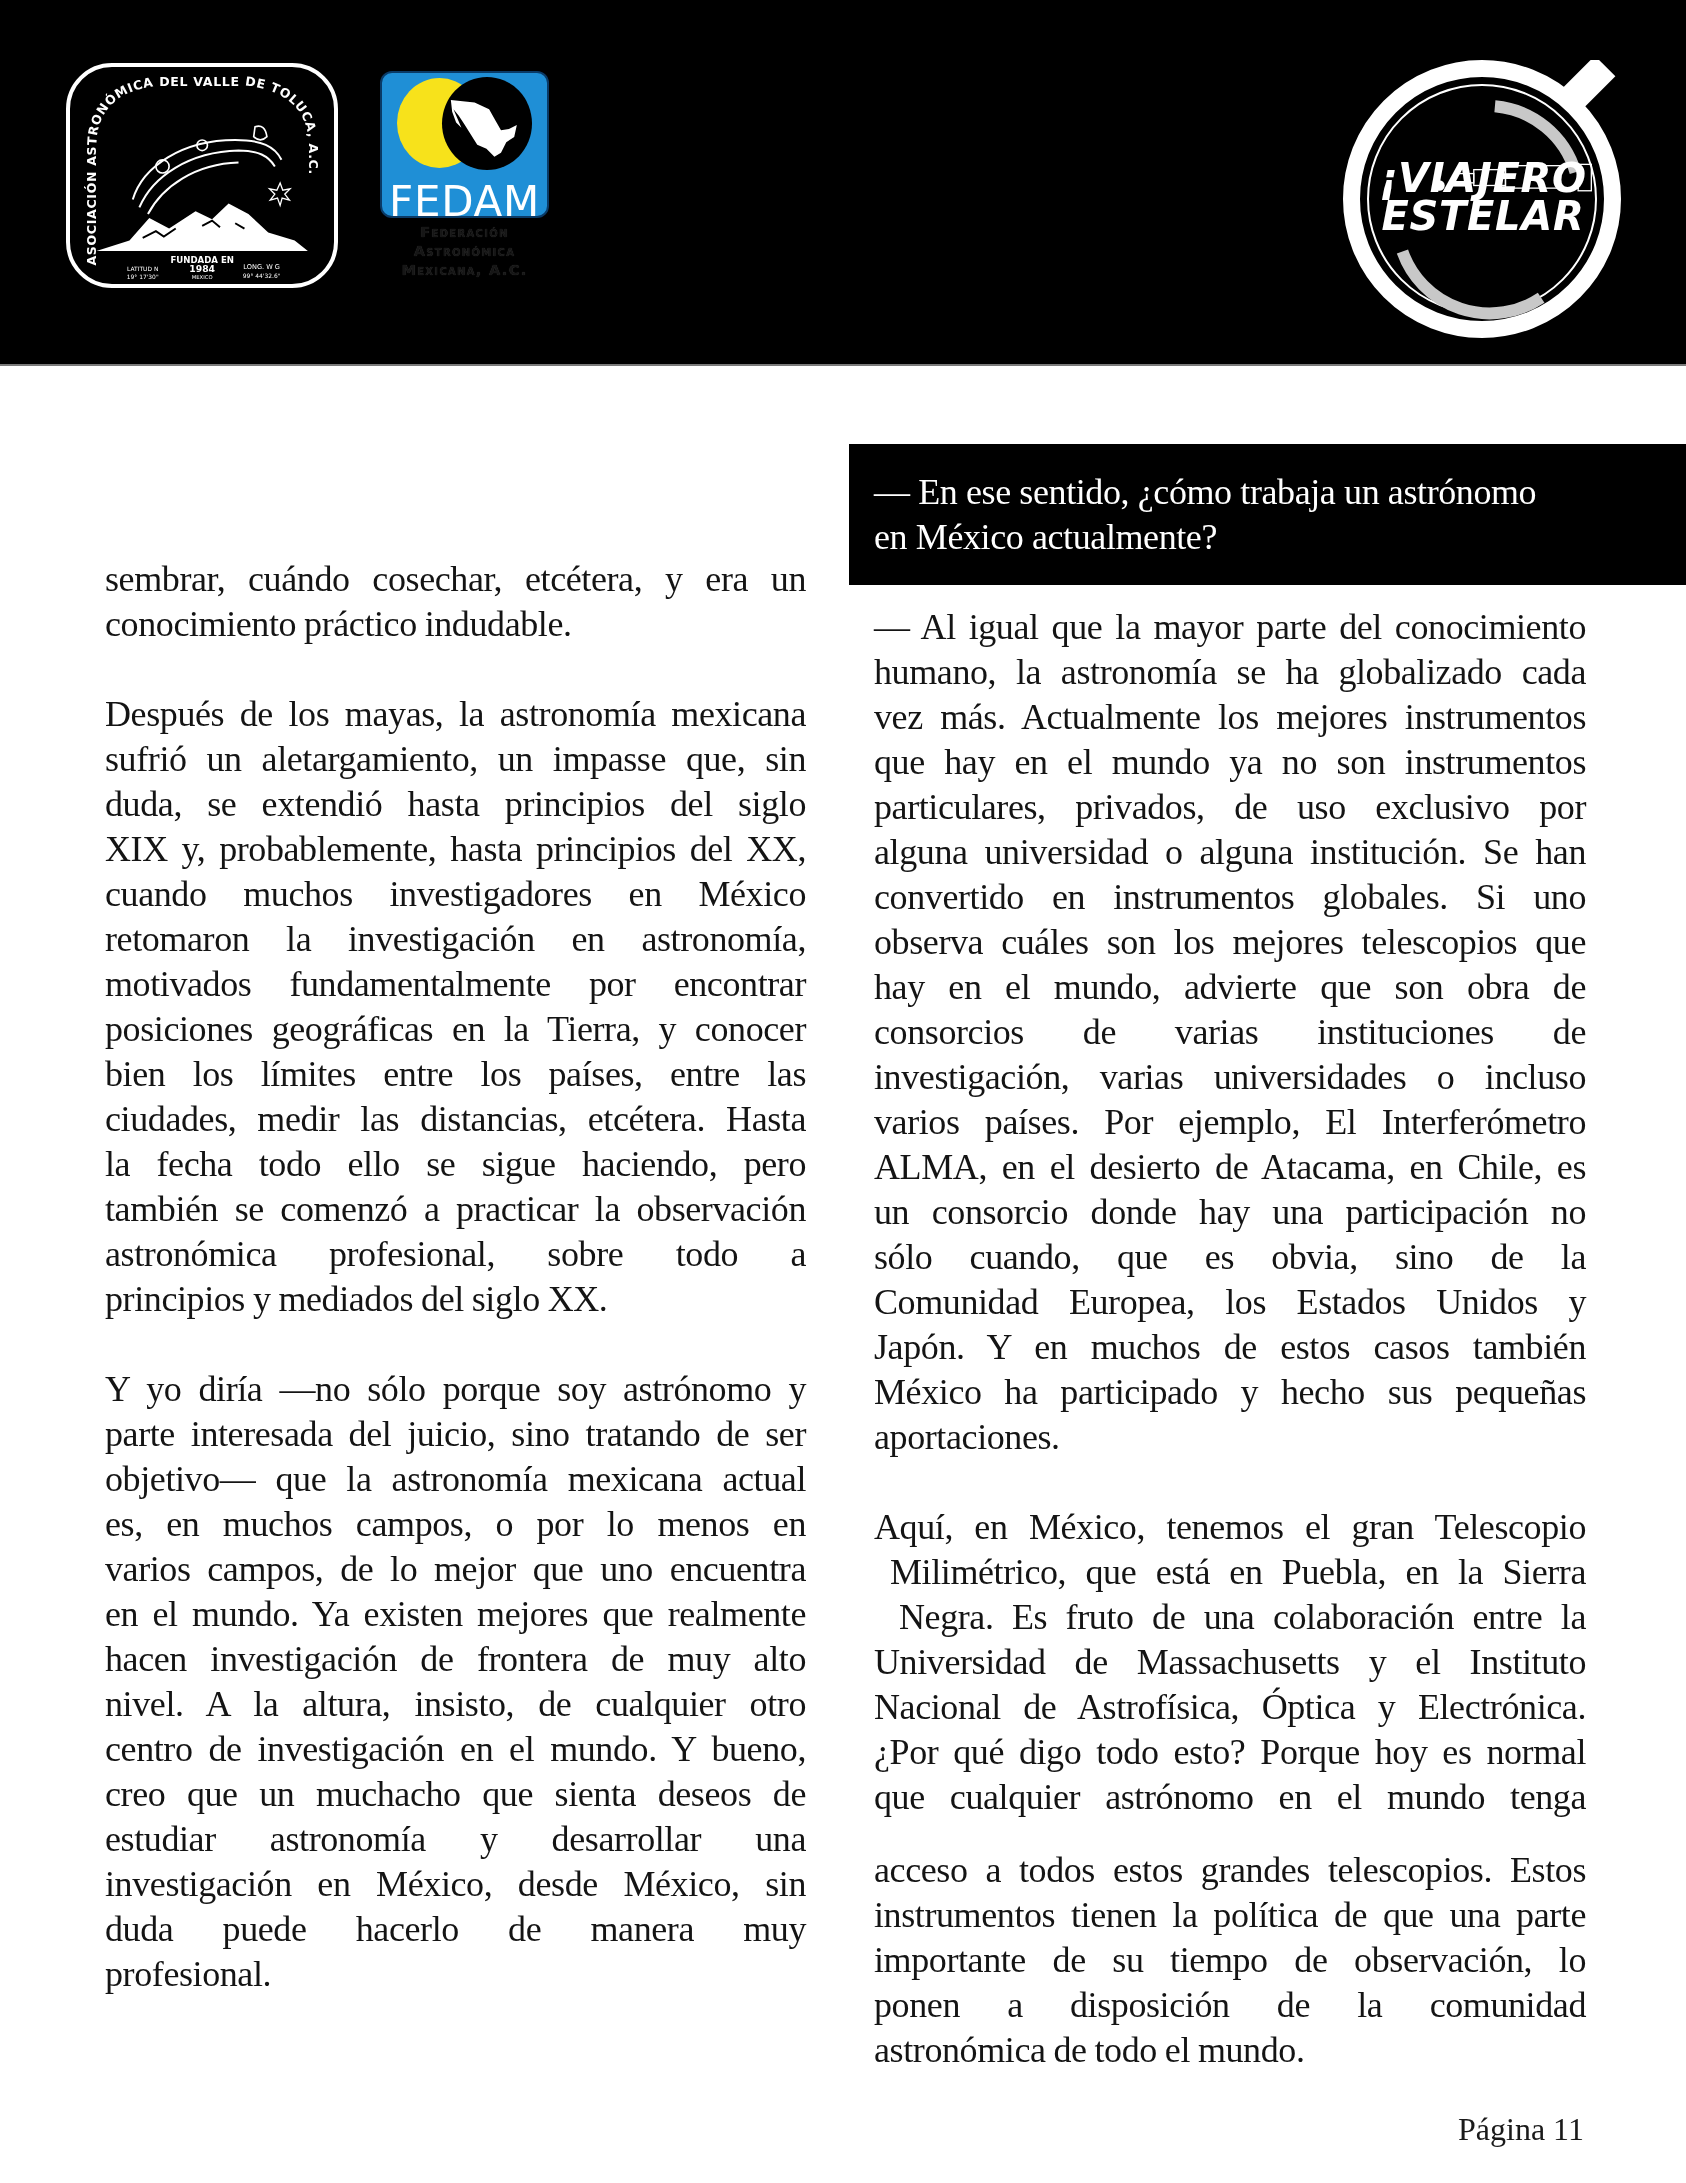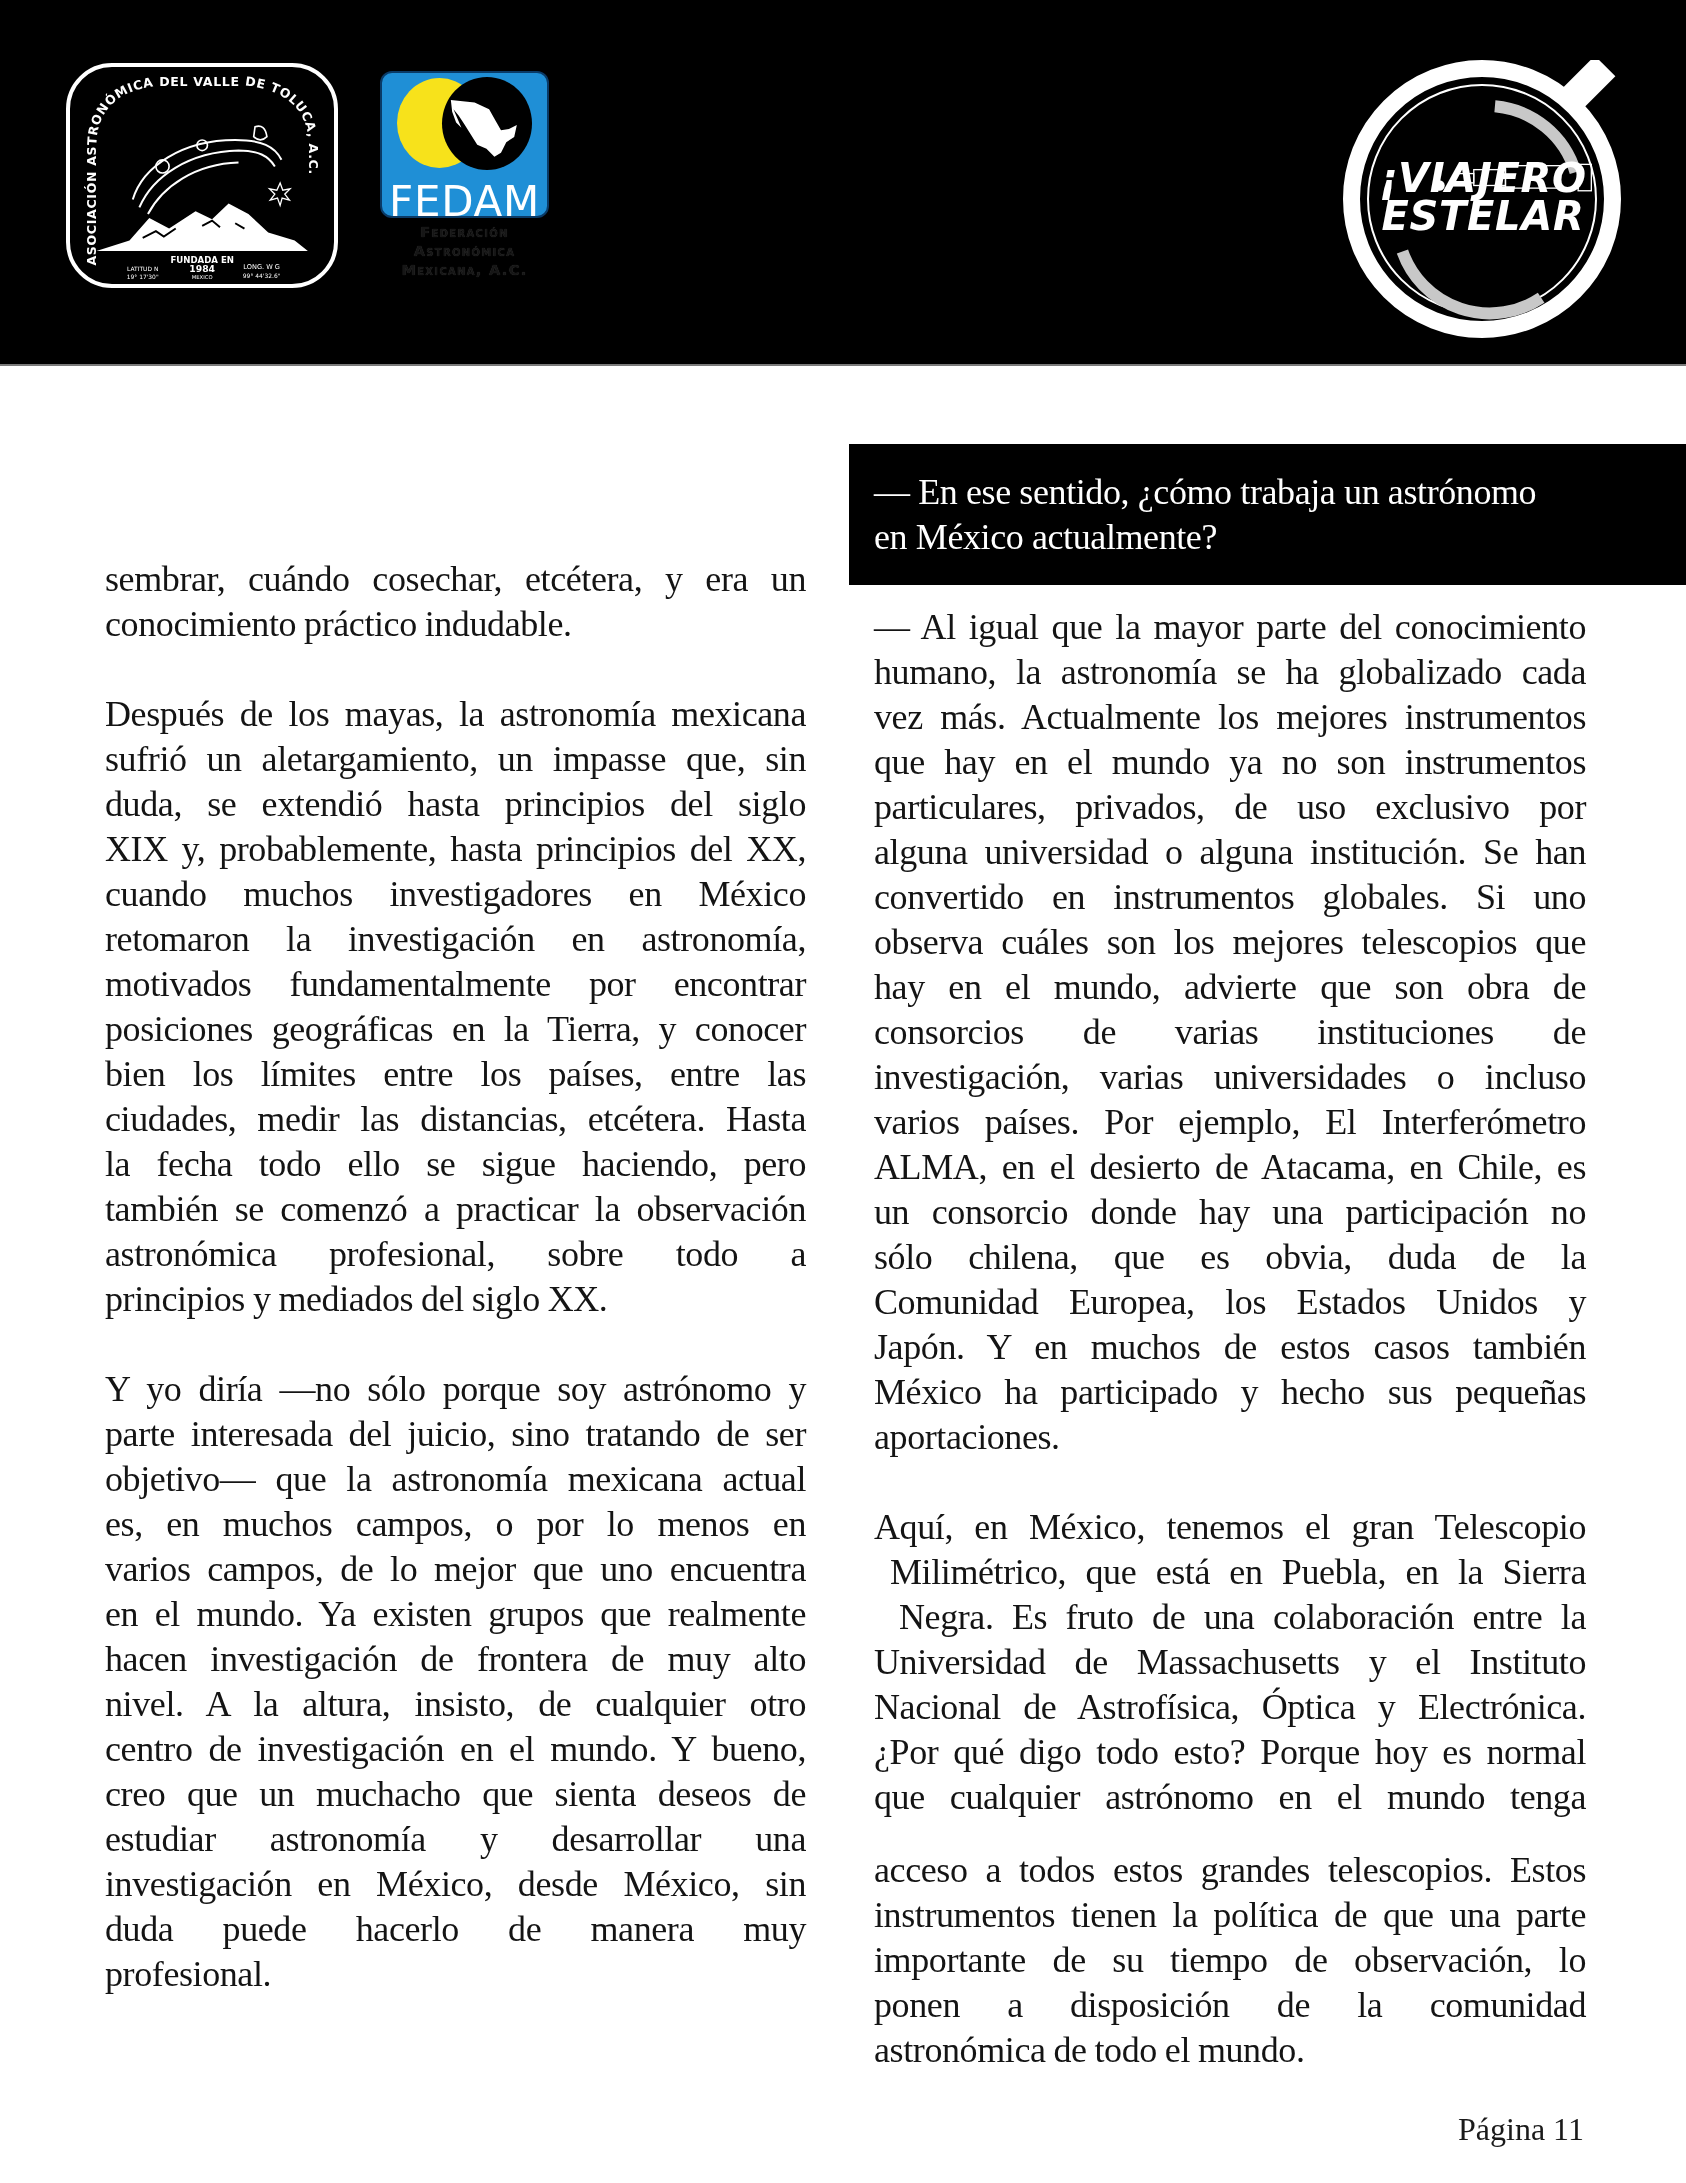--- a/index.html
+++ b/index.html
@@ -130,21 +130,21 @@
     <span class="line" style="display: block;">también se comenzó a practicar la observación</span>
     <span class="line" style="display: block;">astronómica profesional, sobre todo a</span>
     <span class="line last" style="display: block;">principios y mediados del siglo XX.</span>
   </p>
   <p class="para">
     <span class="line" style="display: block;">Y yo diría —no sólo porque soy astrónomo y</span>
     <span class="line" style="display: block;">parte interesada del juicio, sino tratando de ser</span>
     <span class="line" style="display: block;">objetivo— que la astronomía mexicana actual</span>
     <span class="line" style="display: block;">es, en muchos campos, o por lo menos en</span>
     <span class="line" style="display: block;">varios campos, de lo mejor que uno encuentra</span>
-    <span class="line" style="display: block;">en el mundo. Ya existen grupos que realmente</span>
+    <span class="line" style="display: block;">en el mundo. Ya existen mejores que realmente</span>
     <span class="line" style="display: block;">hacen investigación de frontera de muy alto</span>
     <span class="line" style="display: block;">nivel. A la altura, insisto, de cualquier otro</span>
     <span class="line" style="display: block;">centro de investigación en el mundo. Y bueno,</span>
     <span class="line" style="display: block;">creo que un muchacho que sienta deseos de</span>
     <span class="line" style="display: block;">estudiar astronomía y desarrollar una</span>
     <span class="line" style="display: block;">investigación en México, desde México, sin</span>
     <span class="line" style="display: block;">duda puede hacerlo de manera muy</span>
     <span class="line last" style="display: block;">profesional.</span>
   </p>
 </div>
@@ -164,21 +164,21 @@
     <span class="line" style="display: block;">particulares, privados, de uso exclusivo por</span>
     <span class="line" style="display: block;">alguna universidad o alguna institución. Se han</span>
     <span class="line" style="display: block;">convertido en instrumentos globales. Si uno</span>
     <span class="line" style="display: block;">observa cuáles son los mejores telescopios que</span>
     <span class="line" style="display: block;">hay en el mundo, advierte que son obra de</span>
     <span class="line" style="display: block;">consorcios de varias instituciones de</span>
     <span class="line" style="display: block;">investigación, varias universidades o incluso</span>
     <span class="line" style="display: block;">varios países. Por ejemplo, El Interferómetro</span>
     <span class="line" style="display: block;">ALMA, en el desierto de Atacama, en Chile, es</span>
     <span class="line" style="display: block;">un consorcio donde hay una participación no</span>
-    <span class="line" style="display: block;">sólo chilena, que es obvia, duda de la</span>
+    <span class="line" style="display: block;">sólo cuando, que es obvia, sino de la</span>
     <span class="line" style="display: block;">Comunidad Europea, los Estados Unidos y</span>
     <span class="line" style="display: block;">Japón. Y en muchos de estos casos también</span>
     <span class="line" style="display: block;">México ha participado y hecho sus pequeñas</span>
     <span class="line last" style="display: block;">aportaciones.</span>
   </p>
   <p class="para">
     <span class="line" style="display: block;">Aquí, en México, tenemos el gran Telescopio</span>
     <span class="line" style="display: block; margin-left: 16px;">Milimétrico, que está en Puebla, en la Sierra</span>
     <span class="line" style="display: block; margin-left: 25px;">Negra. Es fruto de una colaboración entre la</span>
     <span class="line" style="display: block;">Universidad de Massachusetts y el Instituto</span>

